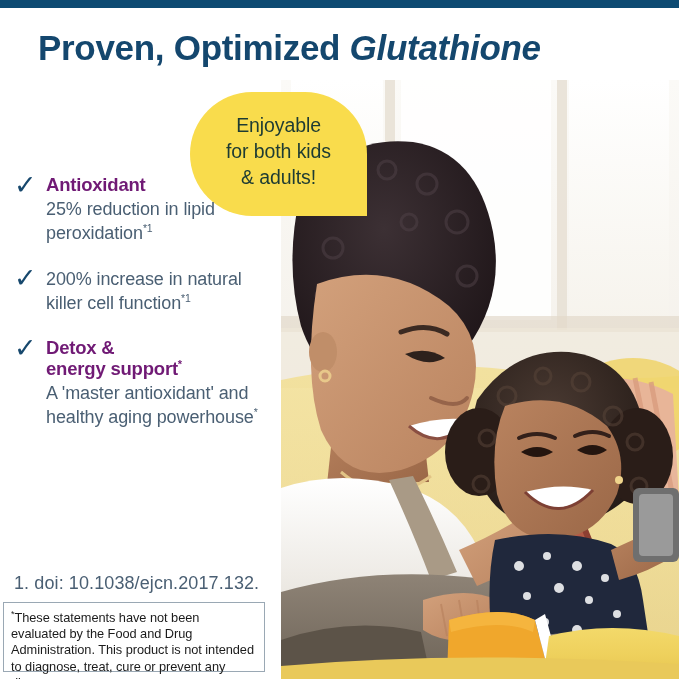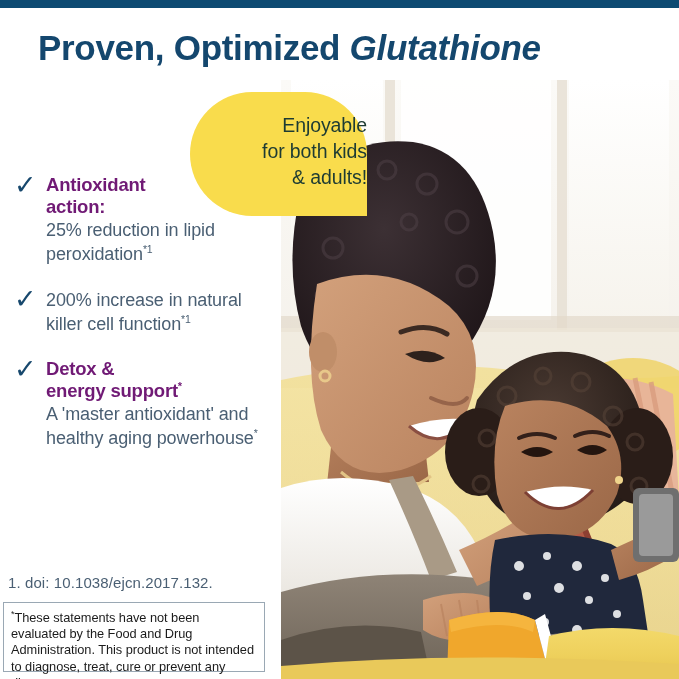--- a/index.html
+++ b/index.html
@@ -68,21 +68,21 @@
     height: 124px;
     background: #f9dc4c;
     border-radius: 62px 62px 0 62px;
     z-index: 5;
   }
   .badge-text {
     position: absolute;
     left: 0;
     top: 20px;
     width: 177px;
-    text-align: right;
+    text-align: center;
     color: #1d3b33;
     font-size: 19.5px;
     line-height: 26px;
     font-weight: 400;
     letter-spacing: -0.1px;
   }
 
   
   .bullets {
     position: absolute;
@@ -130,25 +130,25 @@
   }
   .b-body sup {
     font-size: 10.5px;
     vertical-align: super;
     line-height: 0;
   }
 
   
   .footnote {
     position: absolute;
-    left: 8px;
+    left: 14px;
     top: 575px;
     width: 250px;
     color: #4a5f73;
-    font-size: 15px;
+    font-size: 18px;
     line-height: 16px;
     letter-spacing: 0.1px;
     z-index: 6;
   }
 
   
   .disclaimer {
     position: absolute;
     left: 3px;
     top: 602px;
@@ -366,21 +366,20 @@
       <div>&amp; adults!</div>
     </div>
   </div>
 
   <div class="bullets">
 
     <div class="bullet">
       <span class="check">✓</span>
       <div class="b-title">
         <div>Antioxidant</div>
-        <div><span>action:</span><sup></sup></div>
       </div>
       <div class="b-body"><span>25% reduction in lipid peroxidation</span><sup>*1</sup></div>
     </div>
 
     <div class="bullet">
       <span class="check">✓</span>
       <div class="b-body"><span>200% increase in natural killer cell function</span><sup>*1</sup></div>
     </div>
 
     <div class="bullet">

